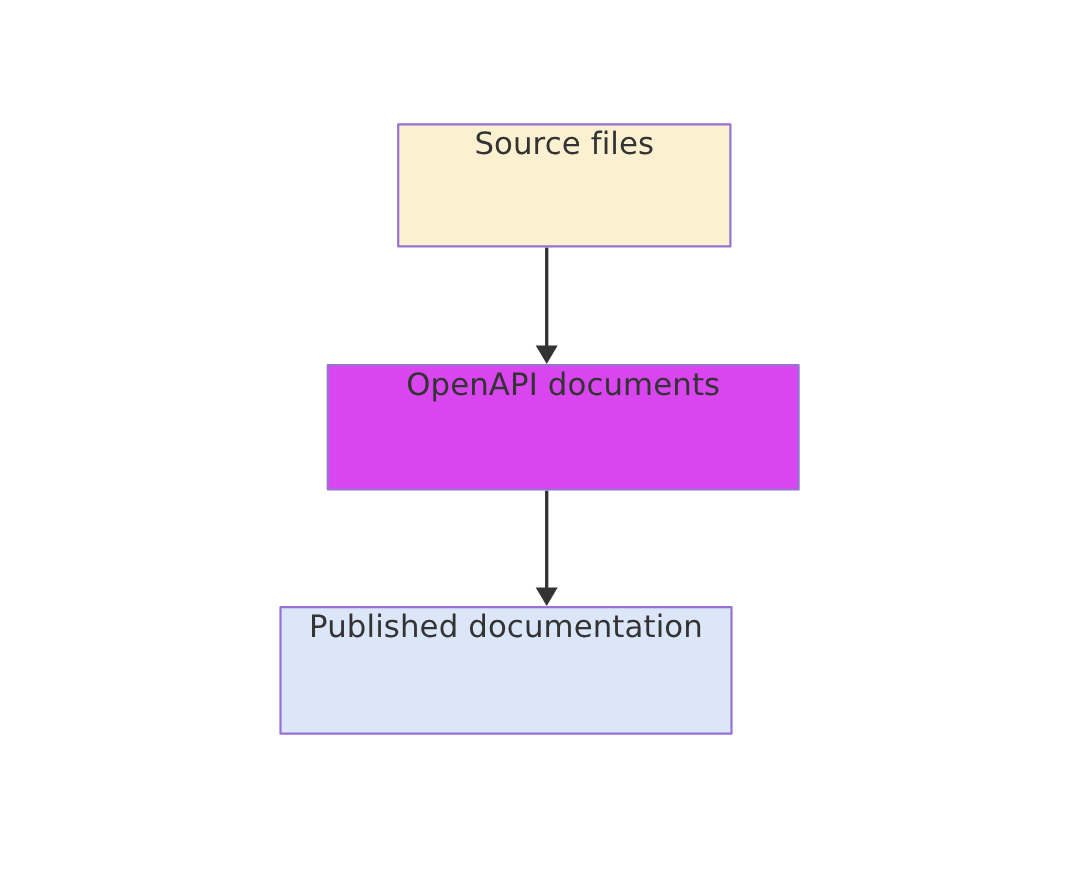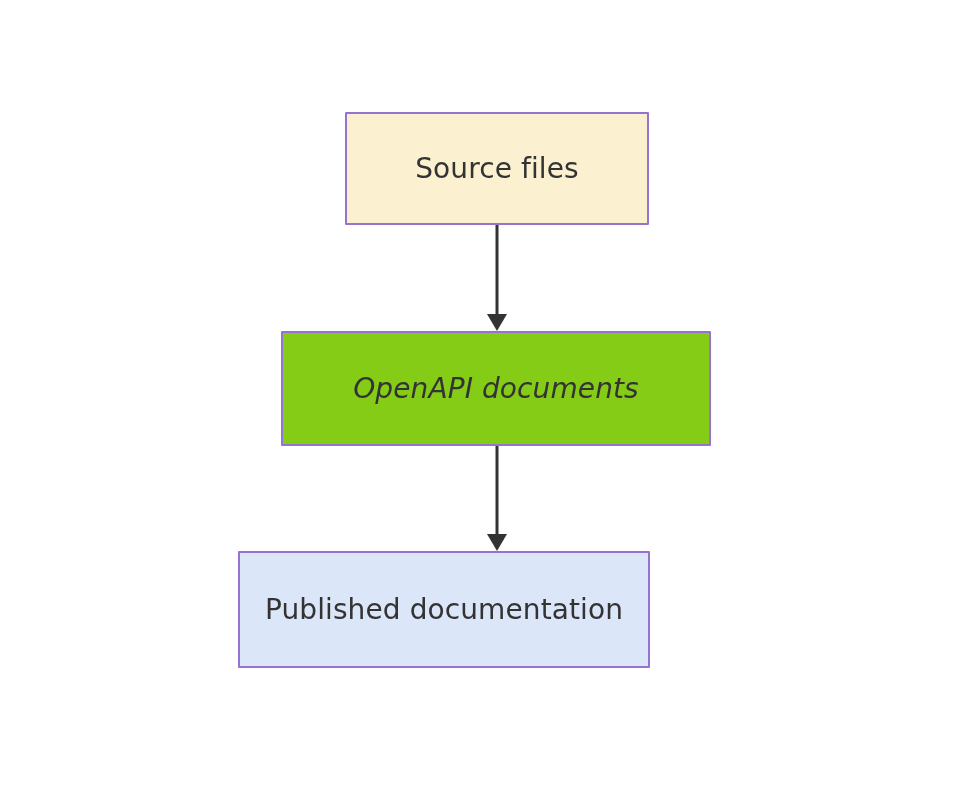--- a/index.html
+++ b/index.html
@@ -18,22 +18,23 @@
     width: 980px;
     height: 794px;
     background: #ffffff;
   }
   .flow-node {
     position: absolute;
     box-sizing: border-box;
     border: 2px solid #9673d3;
     border-radius: 1px;
     display: flex;
-    align-items: center;
+    align-items: flex-start;
     justify-content: center;
+    margin-left: 16px;
   }
   .flow-node .node-label {
     font-family: "DejaVu Sans", sans-serif;
     font-size: 28px;
     line-height: 1.2;
     color: #333333;
     letter-spacing: 0.1px;
     white-space: nowrap;
     text-align: center;
   }
@@ -44,22 +45,21 @@
     width: 304px;
     height: 113px;
     background: #fbf0d0;
   }
   
   #node-openapi-documents {
     left: 281px;
     top: 331px;
     width: 430px;
     height: 115px;
-    background: #84cc16;
-    font-style: italic;
+    background: #d946ef;
   }
   
   #node-published-documentation {
     left: 238px;
     top: 551px;
     width: 412px;
     height: 117px;
     background: #dce6f9;
   }
   

